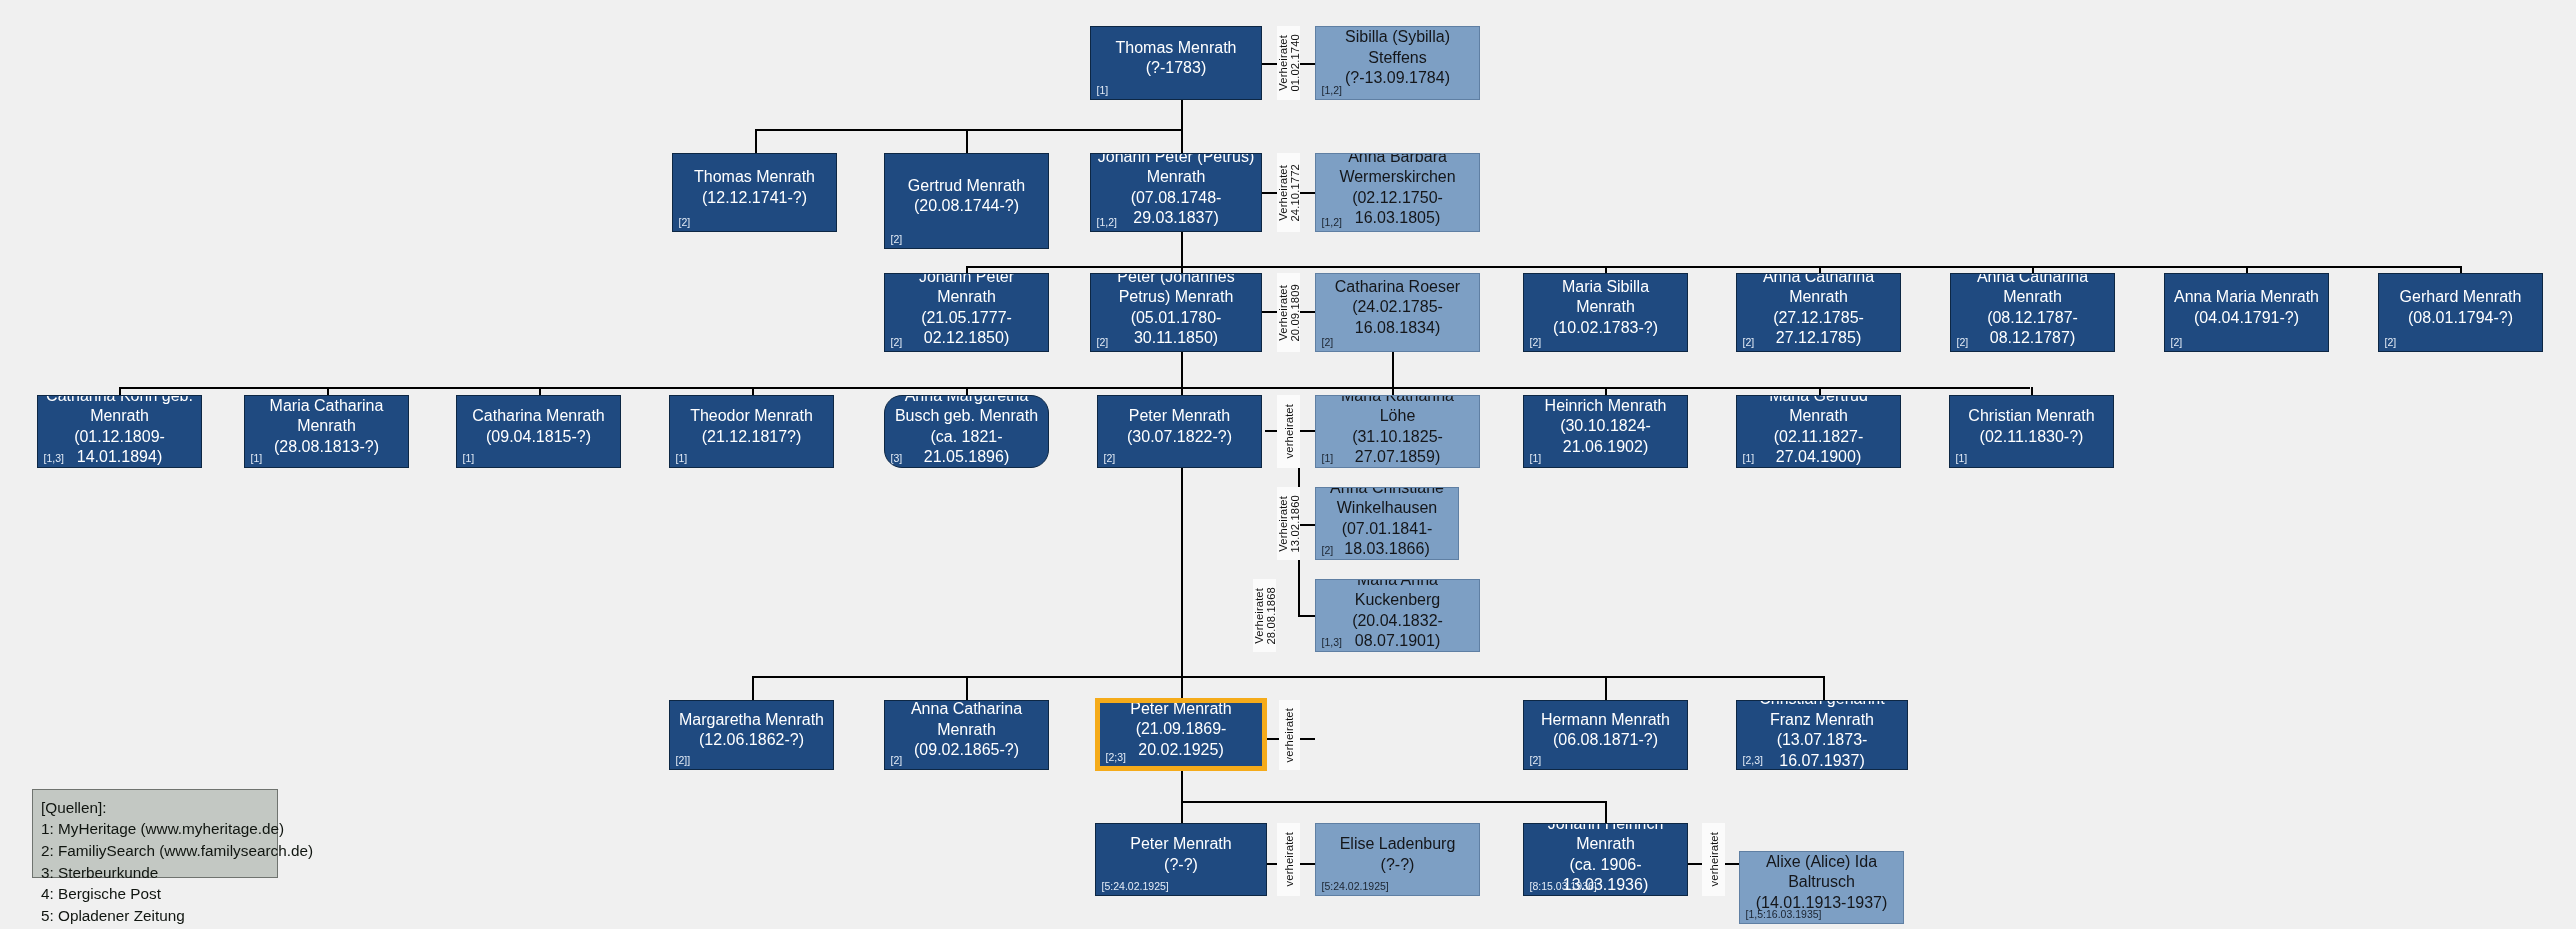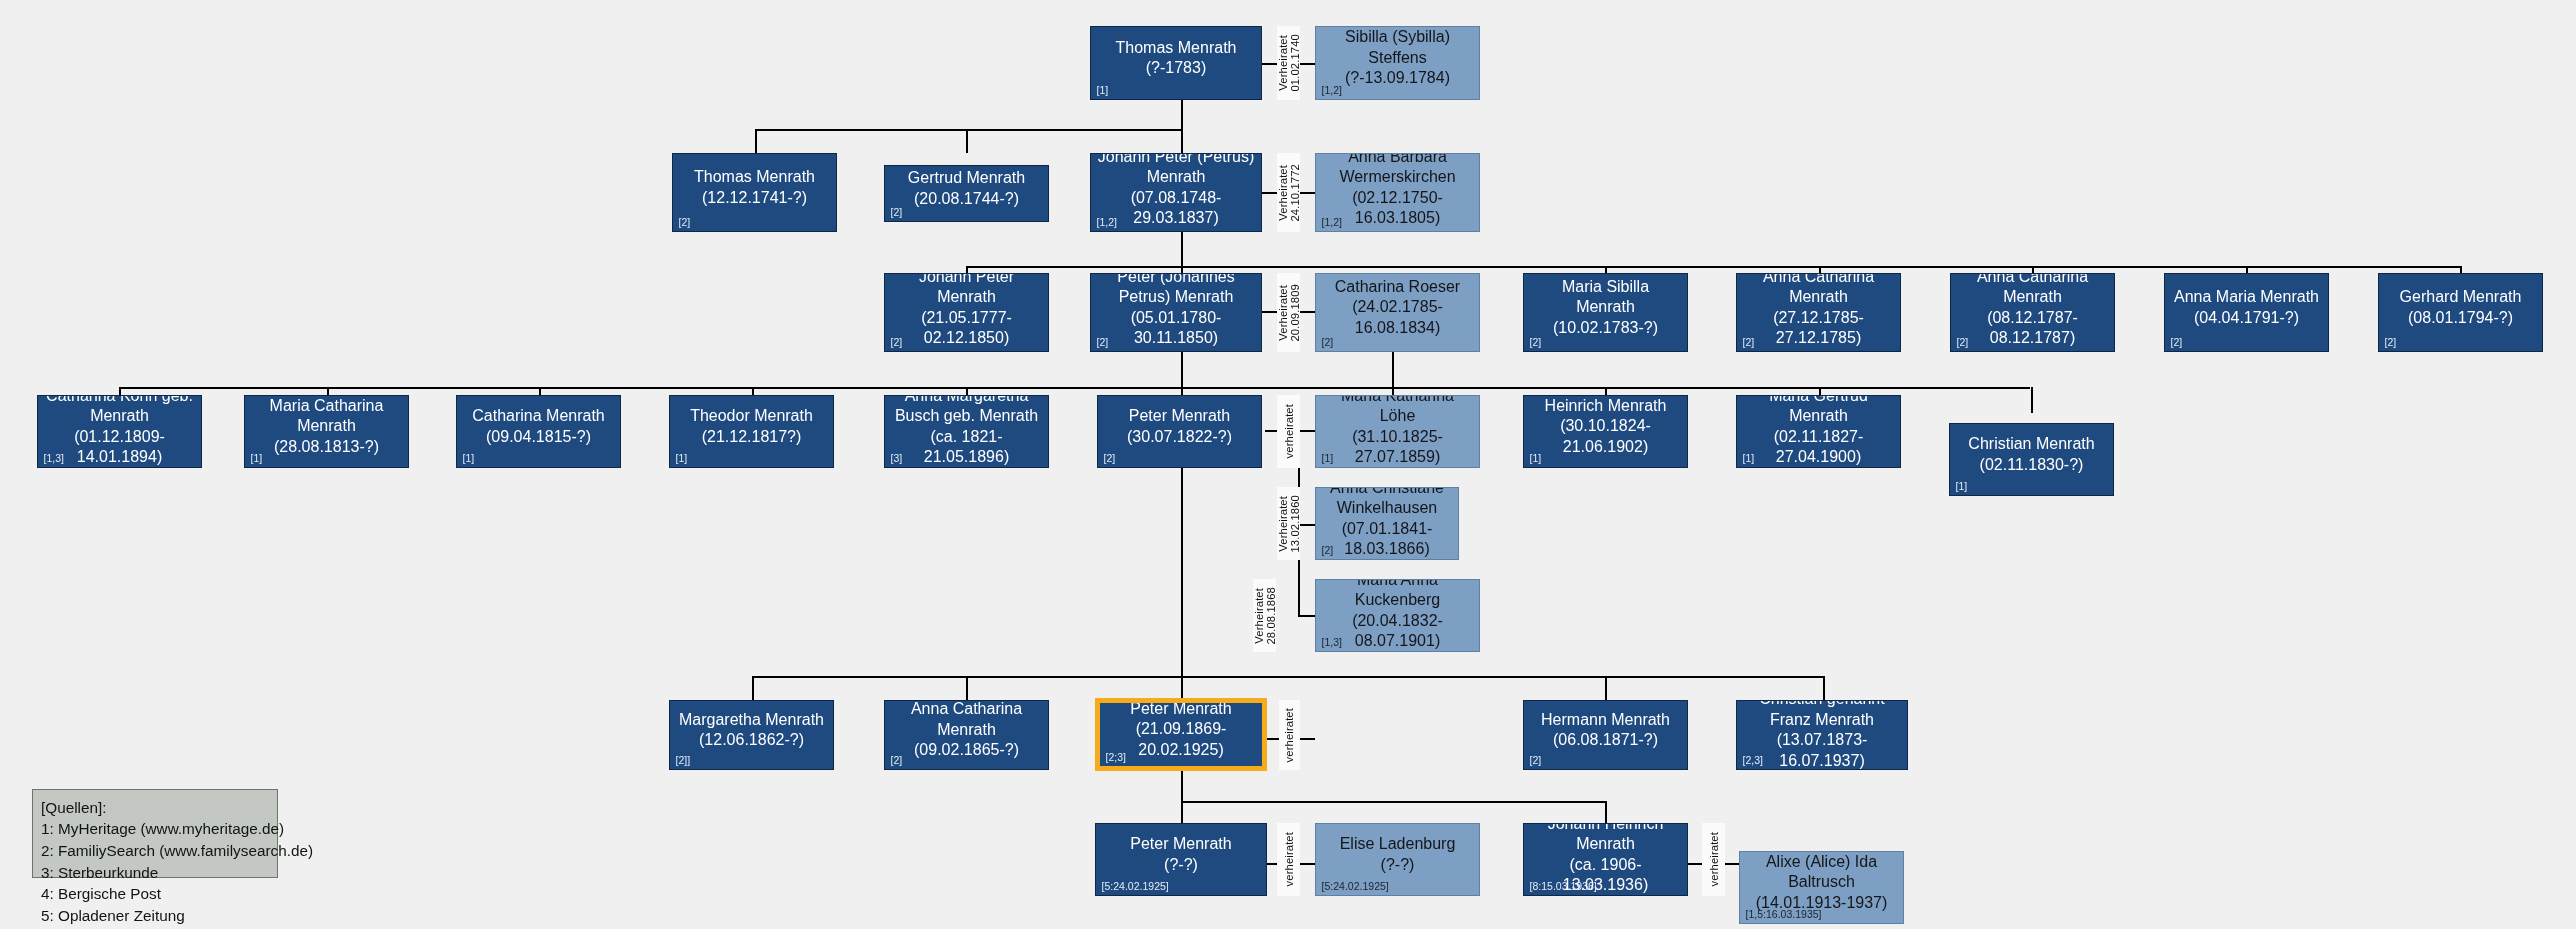--- a/index.html
+++ b/index.html
@@ -186,21 +186,21 @@
     <span class="dt">(?-13.09.1784)</span>
     <span class="src">[1,2]</span>
   </div>
 
   <div class="node male" style="left:672px;top:153px;width:165px;height:79px;">
     <span class="nm">Thomas Menrath</span>
     <span class="dt">(12.12.1741-?)</span>
     <span class="src">[2]</span>
   </div>
 
-  <div class="node male" style="left:884px;top:153px;width:165px;height:57px;margin-top:12px;">
+  <div class="node male" style="left:884px;top:153px;width:165px;height:96px;">
     <span class="nm">Gertrud Menrath</span>
     <span class="dt">(20.08.1744-?)</span>
     <span class="src">[2]</span>
   </div>
 
   <div class="node male" style="left:1090px;top:153px;width:172px;height:79px;">
     <span class="nm">Johann Peter (Petrus) Menrath</span>
     <span class="dt">(07.08.1748-29.03.1837)</span>
     <span class="src">[1,2]</span>
   </div>
@@ -286,21 +286,21 @@
     <span class="dt">(09.04.1815-?)</span>
     <span class="src">[1]</span>
   </div>
 
   <div class="node male" style="left:669px;top:395px;width:165px;height:73px;">
     <span class="nm">Theodor Menrath</span>
     <span class="dt">(21.12.1817?)</span>
     <span class="src">[1]</span>
   </div>
 
-  <div class="node male" style="left:884px;top:395px;width:165px;height:73px;">
+  <div class="node male" style="left:884px;top:395px;width:165px;height:73px;border-radius:18px;">
     <span class="nm">Anna Margaretha Busch geb. Menrath</span>
     <span class="dt">(ca. 1821-21.05.1896)</span>
     <span class="src">[3]</span>
   </div>
 
   <div class="node male" style="left:1097px;top:395px;width:165px;height:73px;">
     <span class="nm">Peter Menrath</span>
     <span class="dt">(30.07.1822-?)</span>
     <span class="src">[2]</span>
   </div>
@@ -343,21 +343,21 @@
     <span class="dt">(30.10.1824-21.06.1902)</span>
     <span class="src">[1]</span>
   </div>
 
   <div class="node male" style="left:1736px;top:395px;width:165px;height:73px;">
     <span class="nm">Maria Gertrud Menrath</span>
     <span class="dt">(02.11.1827-27.04.1900)</span>
     <span class="src">[1]</span>
   </div>
 
-  <div class="node male" style="left:1949px;top:395px;width:165px;height:73px;margin-top:28px;">
+  <div class="node male" style="left:1949px;top:395px;width:165px;height:73px;">
     <span class="nm">Christian Menrath</span>
     <span class="dt">(02.11.1830-?)</span>
     <span class="src">[1]</span>
   </div>
 
   <div class="node male" style="left:669px;top:700px;width:165px;height:70px;">
     <span class="nm">Margaretha Menrath</span>
     <span class="dt">(12.06.1862-?)</span>
     <span class="src">[2]]</span>
   </div>

